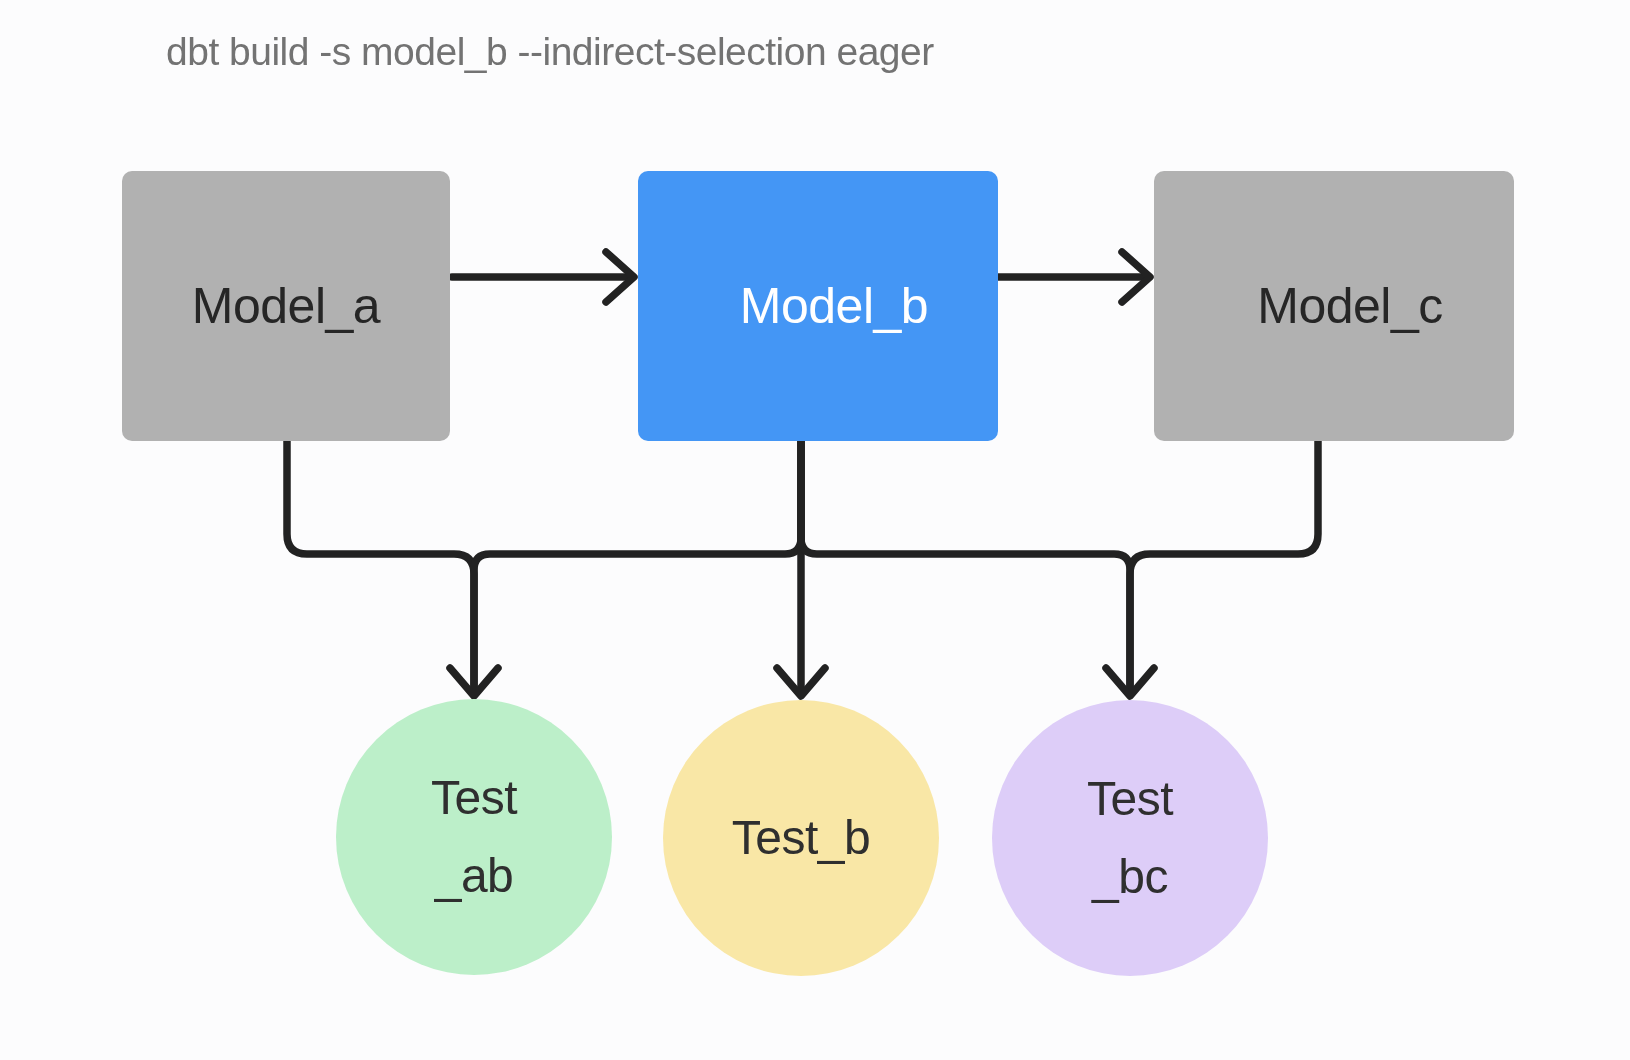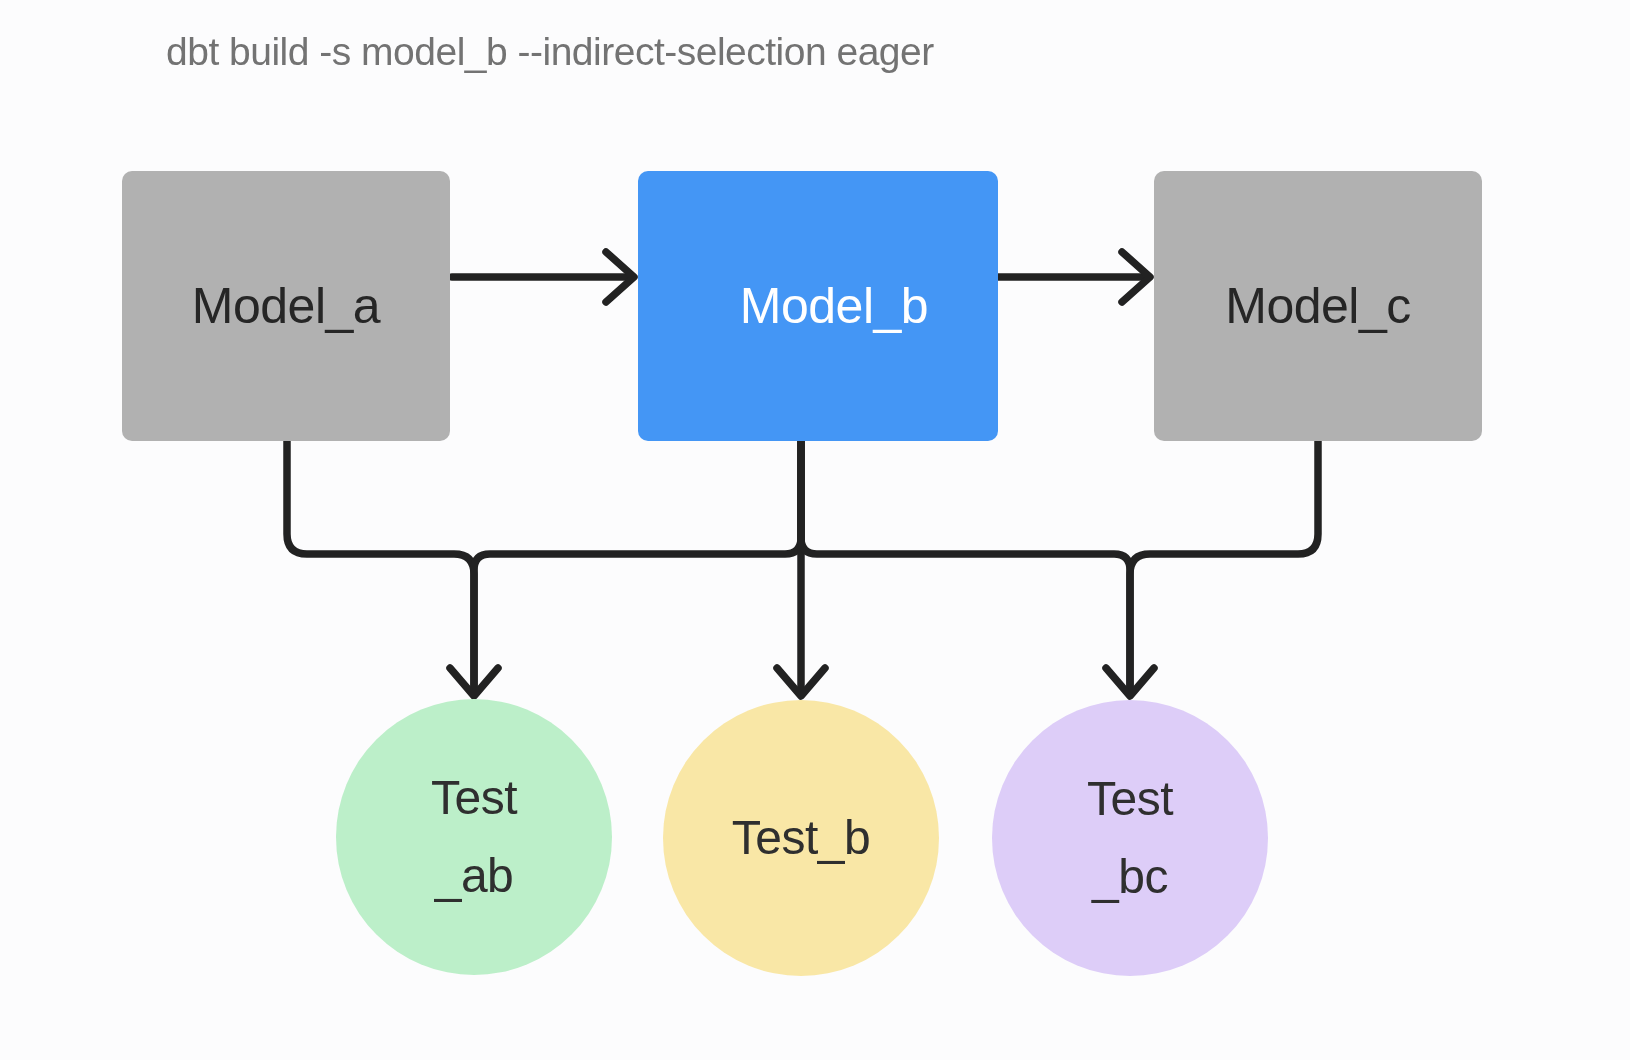--- a/index.html
+++ b/index.html
@@ -51,21 +51,21 @@
     border-radius: 10px;
     display: flex;
     align-items: center;
     justify-content: center;
     font-size: 50px;
     letter-spacing: -0.5px;
     margin-top: 28px;
   }
   .model-a { left: 122px; }
   .model-b { left: 638px; padding-left: 32px; }
-  .model-c { left: 1154px; }
+  .model-c { left: 1154px; padding-left: 32px; }
   .test-circle {
     position: absolute;
     width: 276px;
     height: 276px;
     border-radius: 50%;
     display: flex;
     flex-direction: column;
     align-items: center;
     justify-content: center;
     text-align: center;

